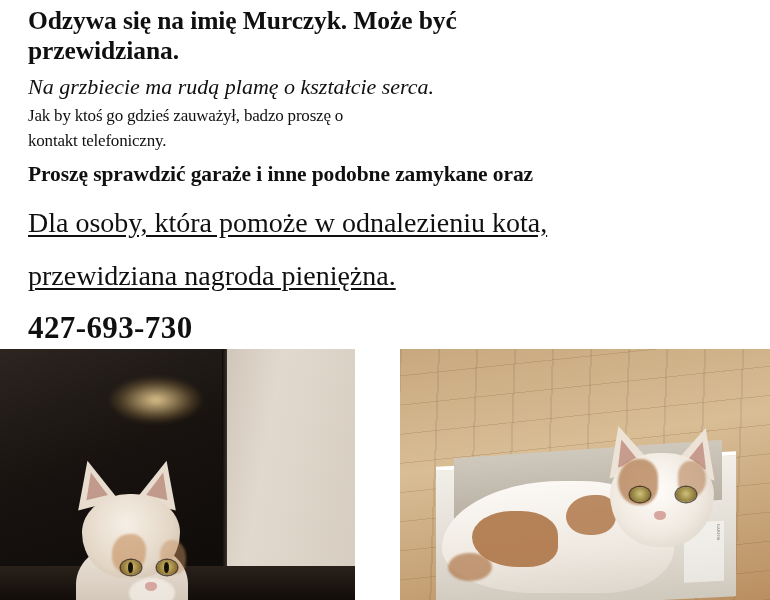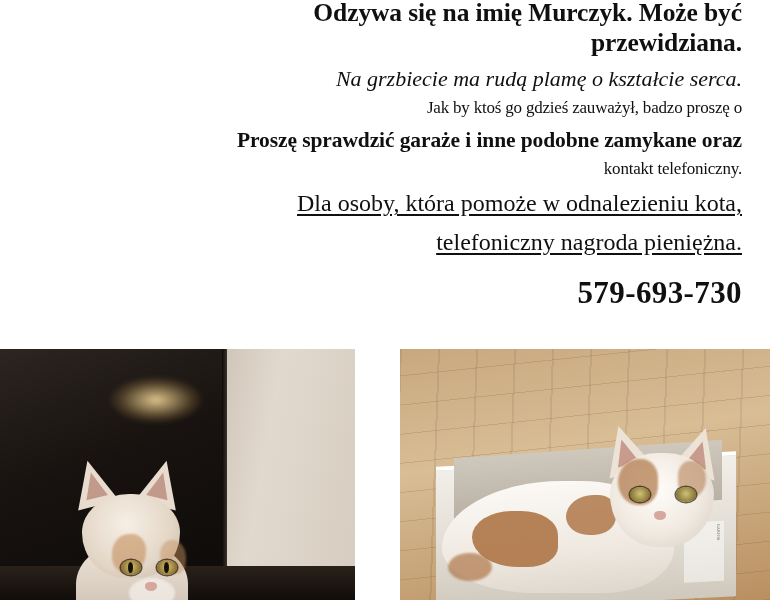--- a/index.html
+++ b/index.html
@@ -15,22 +15,22 @@
   }
   .poster {
     width: 770px;
     height: 600px;
     position: relative;
     background: #ffffff;
     display: flex;
     flex-direction: column;
   }
   .text-block {
-    padding: 3px 28px;
-    text-align: right;
+    padding: 11px 28px;
+    text-align: left;
     color: #101010;
   }
   .line {
     line-height: 1.16;
     margin: 0;
   }
   .l-bold {
     font-weight: bold;
     font-size: 25.5px;
     letter-spacing: -0.1px;
@@ -48,22 +48,22 @@
     margin-top: 6px;
     letter-spacing: -0.2px;
   }
   .l-small-bold {
     font-weight: bold;
     font-size: 21.5px;
     margin-top: 11px;
     letter-spacing: -0.1px;
   }
   .l-underline {
-    font-size: 24px;
-    margin-top: 11px;
+    font-size: 28px;
+    margin-top: 20px;
     text-decoration: underline;
     text-underline-offset: 3px;
   }
   .phone {
     font-weight: bold;
     font-size: 31px;
     margin-top: 18px;
     letter-spacing: 0.4px;
   }
   .photos {
@@ -360,25 +360,25 @@
 </head>
 <body>
 
 <div class="poster">
 
   <div class="text-block">
     <p class="line l-bold l1">Odzywa się na imię Murczyk. Może być</p>
     <p class="line l-bold">przewidziana.</p>
     <p class="line l-italic">Na grzbiecie ma rudą plamę o kształcie serca.</p>
     <p class="line l-plain">Jak by ktoś go gdzieś zauważył, badzo proszę o</p>
+    <p class="line l-plain">kontakt telefoniczny.</p>
     <p class="line l-small-bold">Proszę sprawdzić garaże i inne podobne zamykane oraz</p>
-    <p class="line l-plain">kontakt telefoniczny.</p>
     <p class="line l-underline">Dla osoby, która pomoże w odnalezieniu kota,</p>
-    <p class="line l-underline">telefoniczny nagroda pieniężna. </p>
-    <p class="line phone">579-693-730</p>
+    <p class="line l-underline">przewidziana nagroda pieniężna. </p>
+    <p class="line phone">427-693-730</p>
   </div>
 
   <div class="photos">
 
     <div class="photo photo-left">
       <div class="wall-dark"></div>
       <div class="ceiling-glow"></div>
       <div class="wall-light"></div>
       <div class="wall-edge"></div>
       <div class="floor-left"></div>

